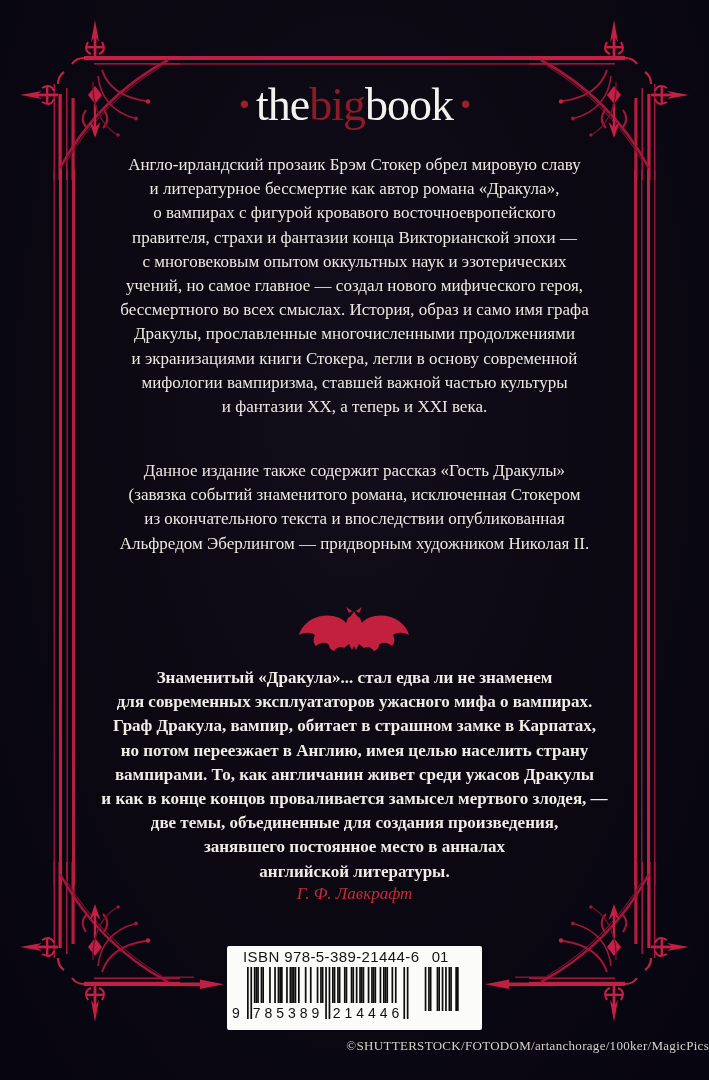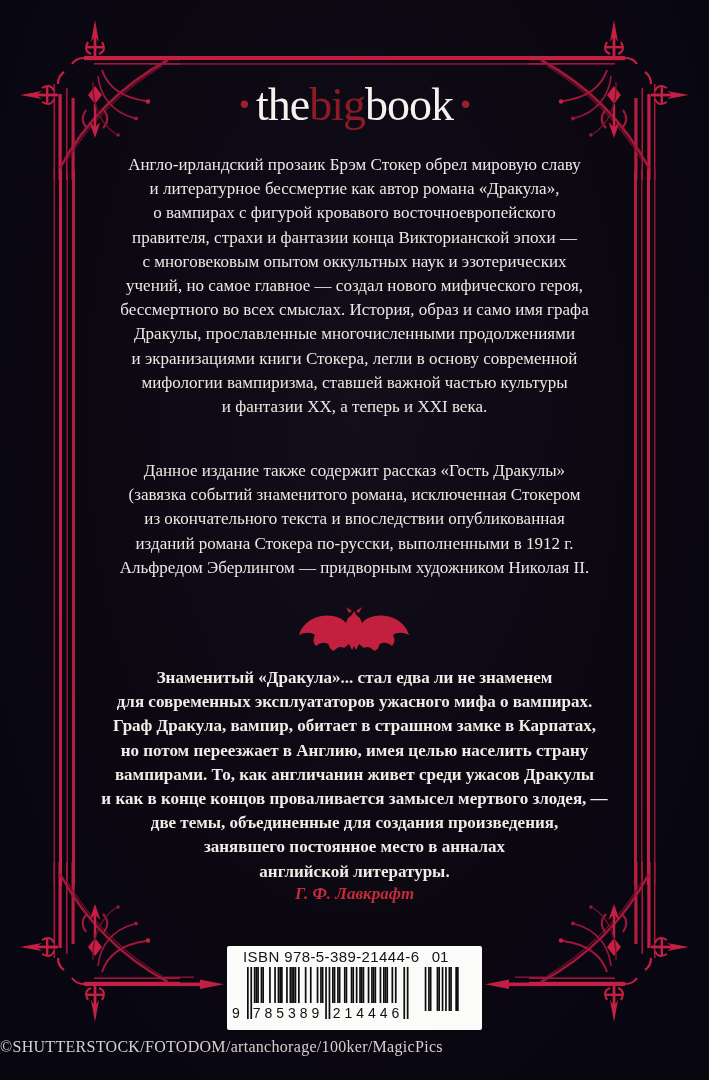--- a/index.html
+++ b/index.html
@@ -10,35 +10,35 @@
   .logo{position:absolute;top:80px;left:0;right:0;text-align:center;
     font-size:46px;line-height:1.1;letter-spacing:-1px;color:#f4f2ee;white-space:nowrap;}
   .logo .big{color:#8c1b26;}
   .logo .dot{color:#a01e2b;margin:0 5px;font-weight:bold;}
   .para{position:absolute;left:58px;right:58px;text-align:center;color:#ece9e3;
     font-size:17px;line-height:24.2px;}
   .p1{top:153px;}
   .p2{top:459px;}
   .quote{top:666px;font-weight:bold;color:#f0ede8;}
   .author{position:absolute;top:884px;left:0;right:0;text-align:center;
-    color:#c52b3a;font-size:17px;font-style:italic;font-weight:bold;}
+    color:#c52b3a;font-size:17px;font-style:italic;font-weight:normal;}
   .bat{position:absolute;left:299px;top:606px;width:110px;height:46px;}
   .barcode-box{position:absolute;left:227px;top:946px;width:255px;height:84px;
     background:#fbfbfa;border-radius:2px;color:#141414;
     font-family:Liberation Sans, sans-serif;}
   .isbn{position:absolute;left:16px;top:2px;width:166px;font-size:15px;
     text-align:center;letter-spacing:.4px;white-space:nowrap;}
   .addon-label{position:absolute;left:196px;top:2px;width:34px;font-size:15px;text-align:center;}
   .ean{position:absolute;left:16px;top:21px;width:232px;height:56px;fill:#0d0d0d;}
   .bdigits{position:absolute;top:59px;font-size:14px;color:#111;text-align:center;white-space:nowrap;}
   .d0{left:2px;width:14px;}
   .d1{left:25px;width:72px;letter-spacing:4px;}
   .d2{left:105px;width:72px;letter-spacing:4px;}
-  .credits{position:absolute;top:1038px;left:0;right:0;text-align:left;
-    color:#d6d2cc;font-size:16px;letter-spacing:.3px;}
+  .credits{position:absolute;top:1038px;left:0;right:0;text-align:right;
+    color:#d6d2cc;font-size:13px;letter-spacing:.3px;}
 </style>
 </head>
 <body>
 
 <div class="cover">
 
   <svg class="border-svg" viewBox="0 0 709 1080" aria-hidden="true">
     <defs>
       <g id="corner">
 
@@ -123,21 +123,20 @@
       <div>бессмертного во всех смыслах. История, образ и само имя графа</div>
       <div>Дракулы, прославленные многочисленными продолжениями</div>
       <div>и экранизациями книги Стокера, легли в основу современной</div>
       <div>мифологии вампиризма, ставшей важной частью культуры</div>
       <div>и фантазии XX, а теперь и XXI века.</div>
     </div>
   <div class="para p2">
       <div>Данное издание также содержит рассказ «Гость Дракулы»</div>
       <div>(завязка событий знаменитого романа, исключенная Стокером</div>
       <div>из окончательного текста и впоследствии опубликованная</div>
-      <div>изданий романа Стокера по-русски, выполненными в 1912 г.</div>
       <div>Альфредом Эберлингом — придворным художником Николая II.</div>
     </div>
 
   <svg class="bat" viewBox="0 0 110 44" aria-hidden="true">
     <polygon points="50,6 47,0 53,4" fill="#c2203e"></polygon>
     <polygon points="60,6 63,0 57,4" fill="#c2203e"></polygon>
     <path fill="#c2203e" d="M55,4 C53,8 51,10 49,11 L47,16 C42,10 32,7 20,9.5
       C10,12 2,20 0,28 C6,25 12,25 16,28 C14,32 14,36 17,39 C22,35 27,35 30,38
       C30,41 32,43 35,44 C38,40 42,39 45,41 L50,37 L53,43 L55,39 L57,43 L60,37
       L65,41 C68,39 72,40 75,44 C78,43 80,41 80,38 C83,35 88,35 93,39

